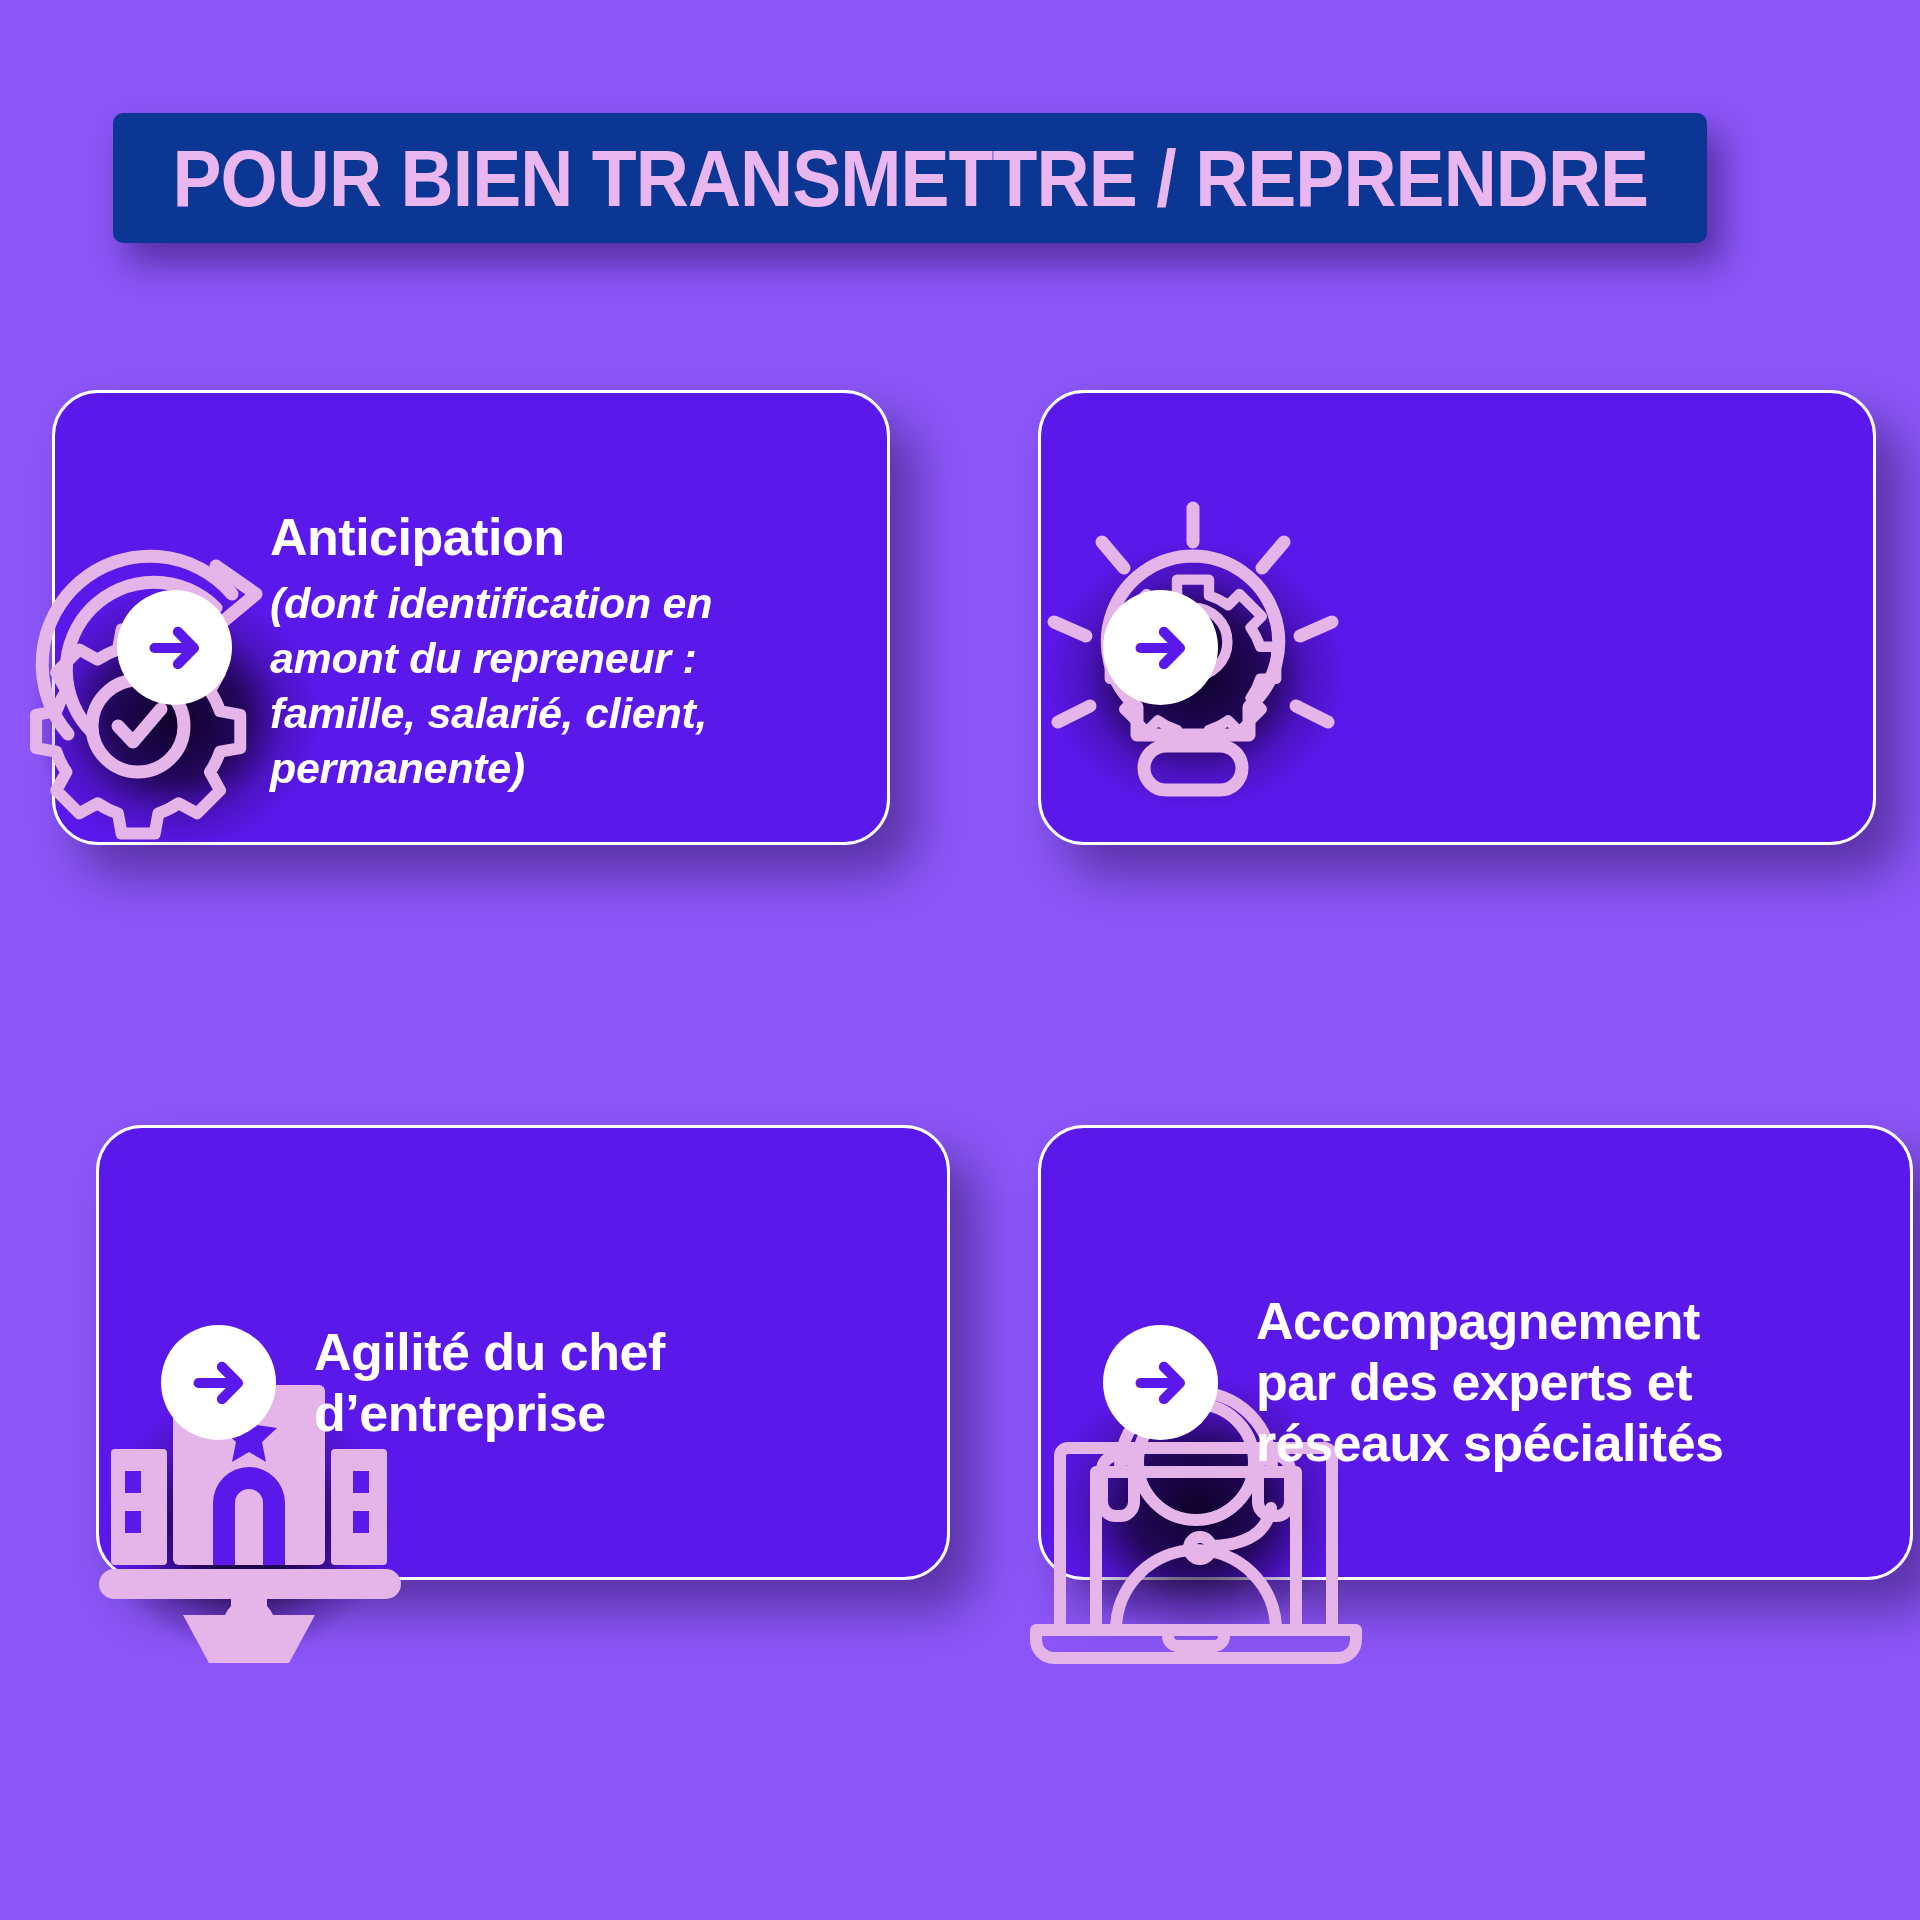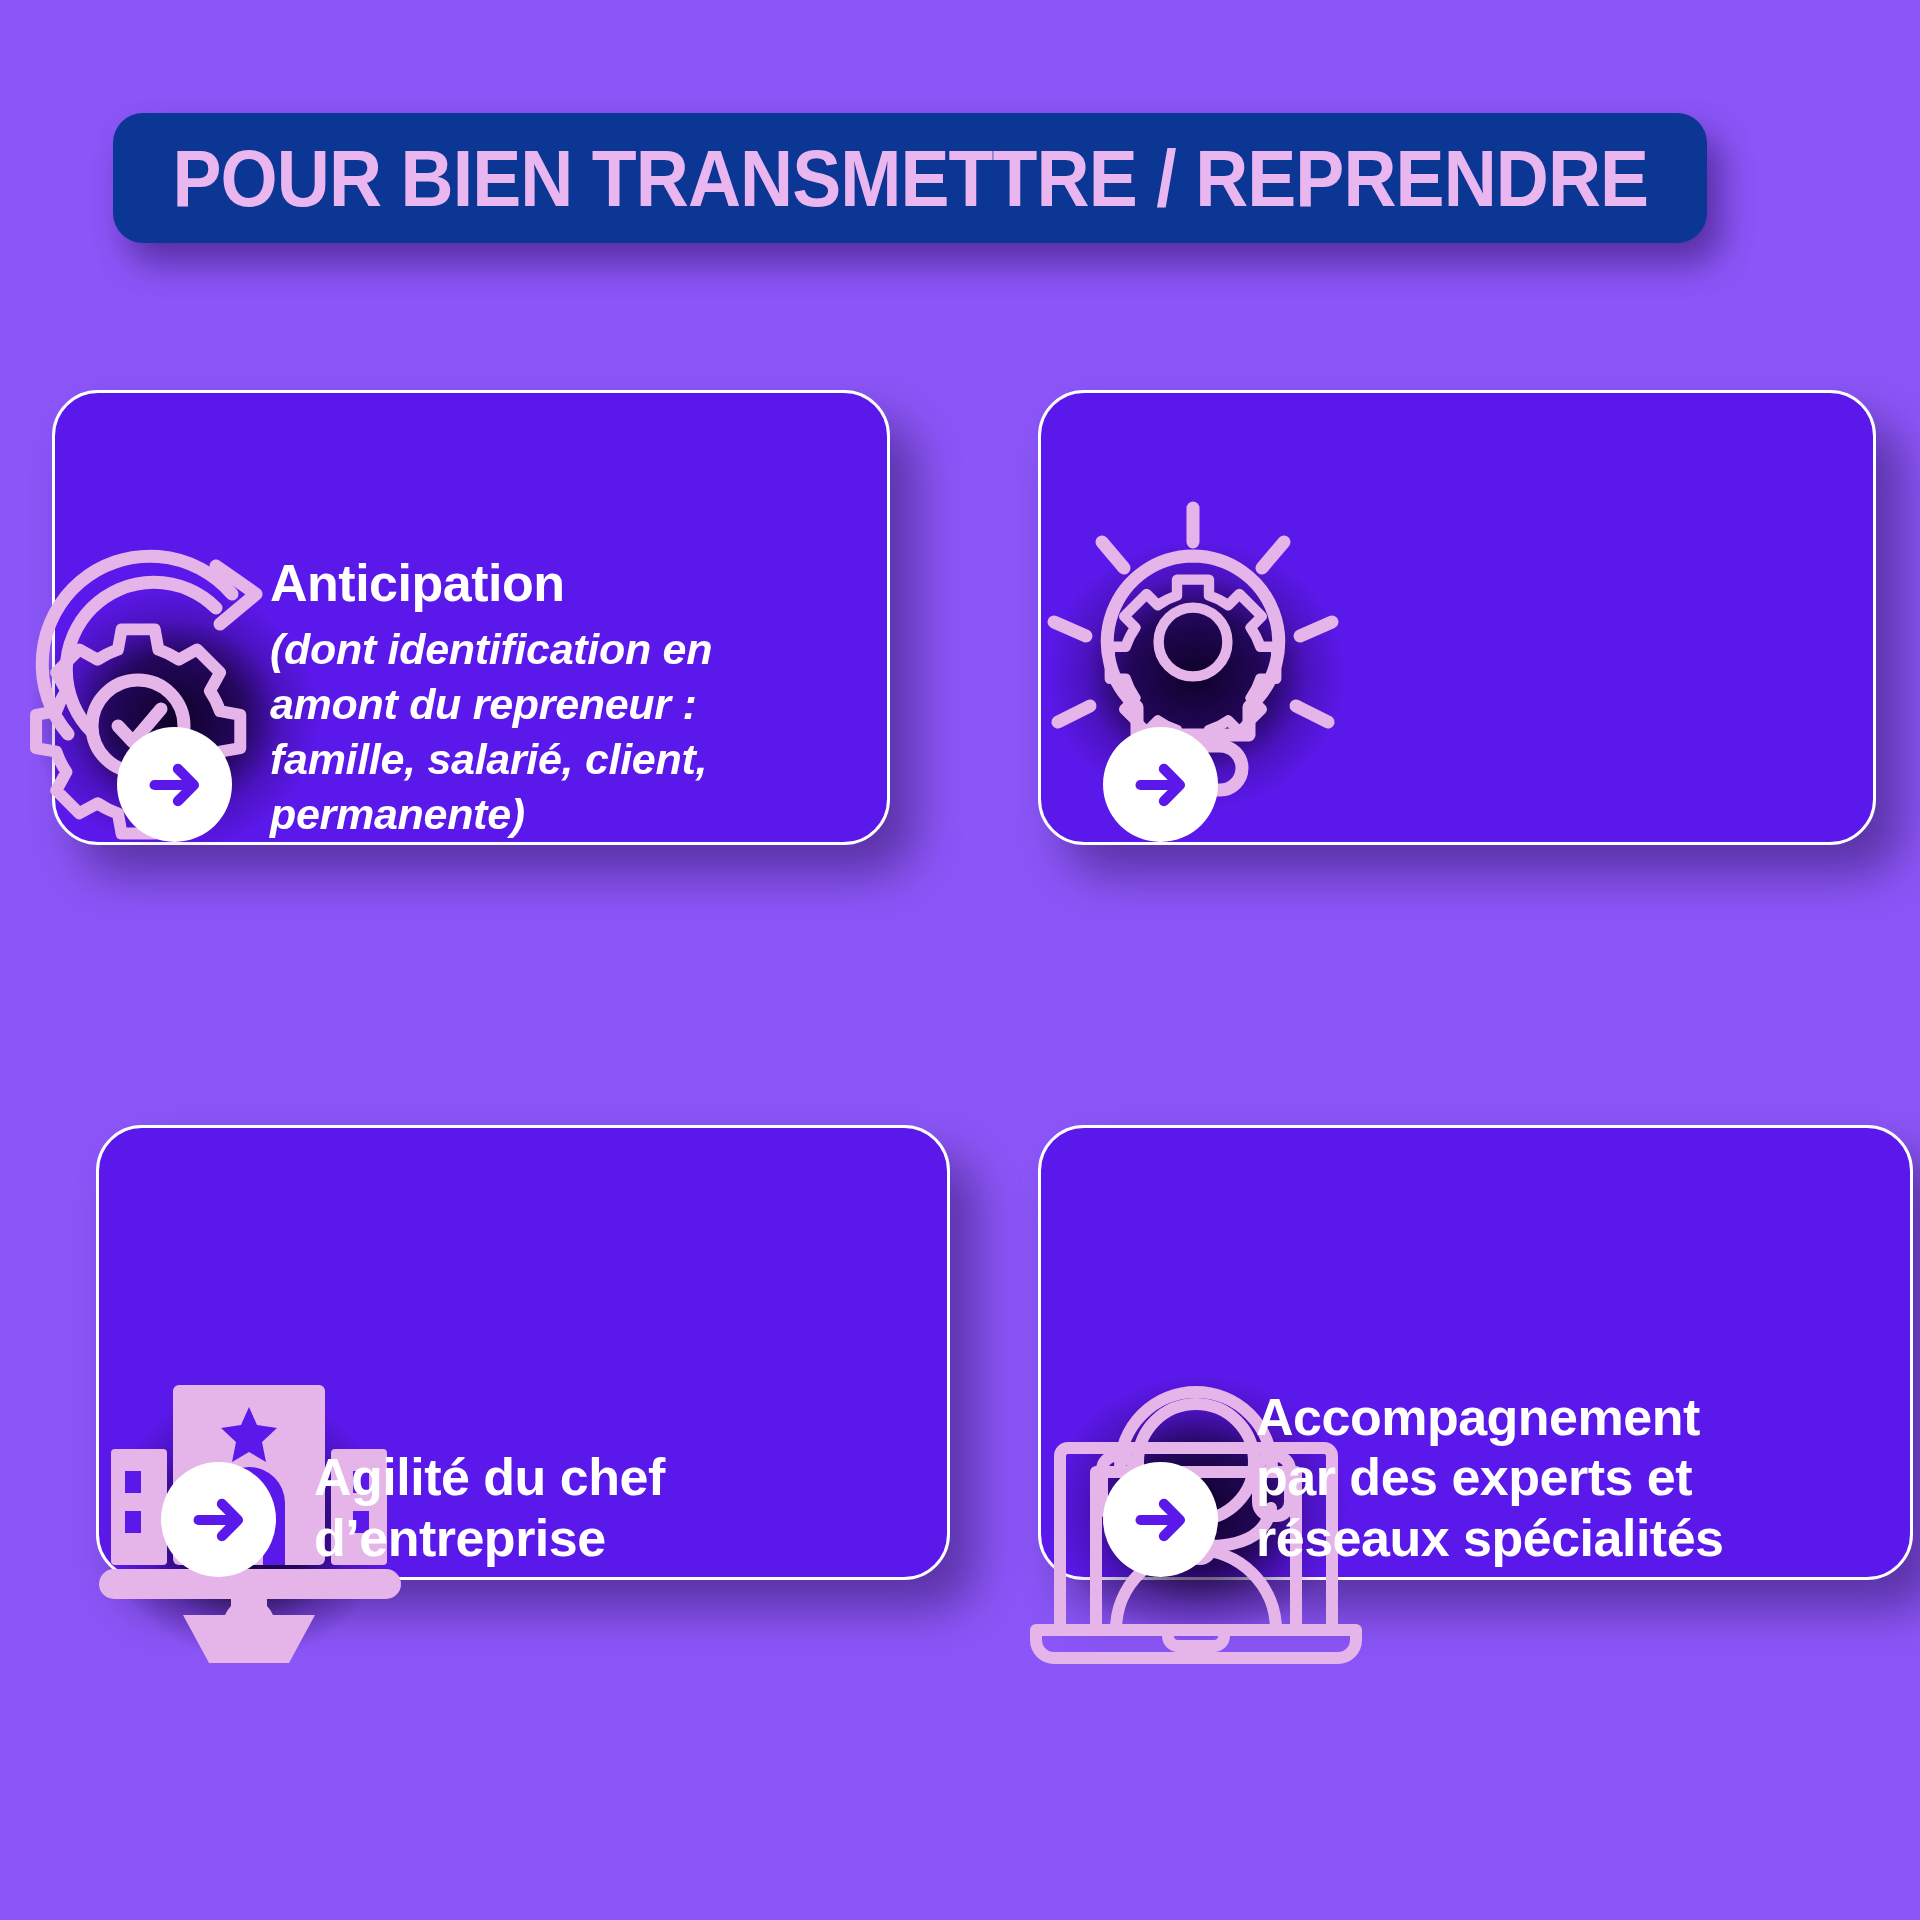--- a/index.html
+++ b/index.html
@@ -10,21 +10,21 @@
     overflow:hidden;
     position:relative;
   }
 
   
   .title-banner{
     position:absolute;
     left:113px; top:113px;
     width:1594px; height:130px;
     background:#0b3694;
-    border-radius:30px;
+    border-radius:10px;
     display:flex; align-items:center; justify-content:center;
     box-shadow: 14px 20px 34px rgba(24,0,60,.45);
   }
   .title-text{
     color:#e9b6ef;
     font-family:"Liberation Sans Narrow","Liberation Sans",sans-serif;
     font-weight:bold;
     font-size:79px;
     letter-spacing:-1px;
     transform:scaleX(.93);
@@ -48,21 +48,21 @@
     border-radius:46px;
     box-shadow: 26px 30px 46px rgba(20,0,50,.40);
   }
   .card.c1{ left:52px;  top:0;   width:838px; height:455px; }
   .card.c2{ left:1038px;top:0;   width:838px; height:455px; }
   .card.c3{ left:96px;  top:0;   width:854px; height:455px; }
   .card.c4{ left:1038px;top:0;   width:875px; height:455px; }
 
   .card-inner{
     position:relative; z-index:4;
-    display:flex; align-items:flex-end;
+    display:flex; align-items:center;
     padding:60px 48px 0 62px;
     height:100%;
   }
 
   
   .arrow-badge{
     flex:0 0 auto;
     width:115px;height:115px;
     background:#ffffff;
     border-radius:50%;

